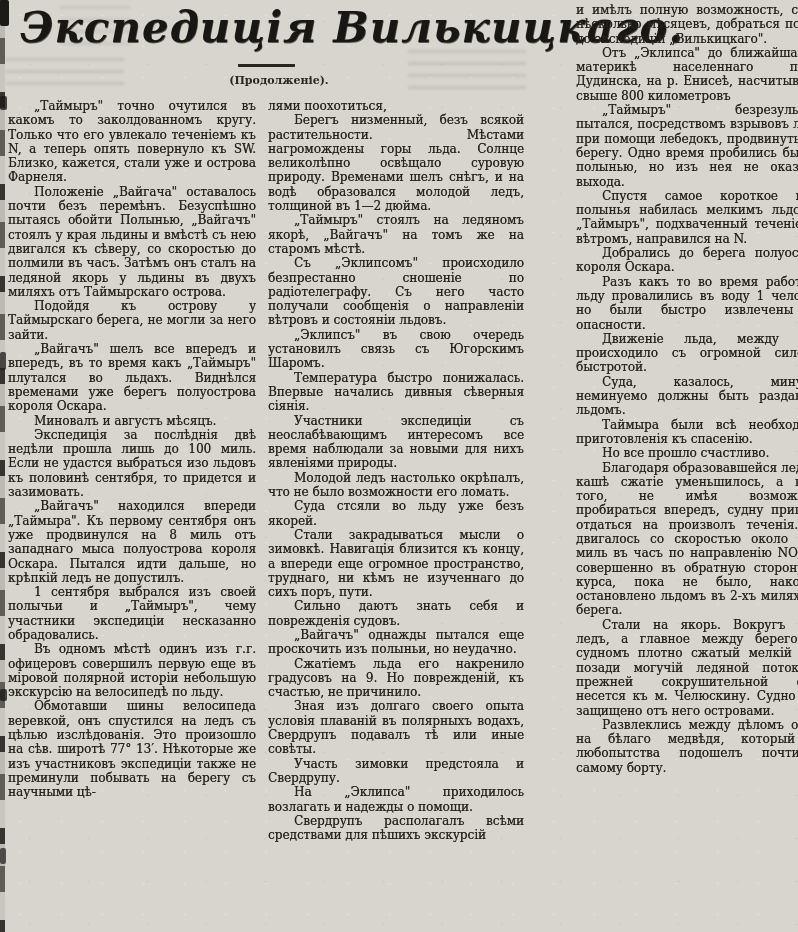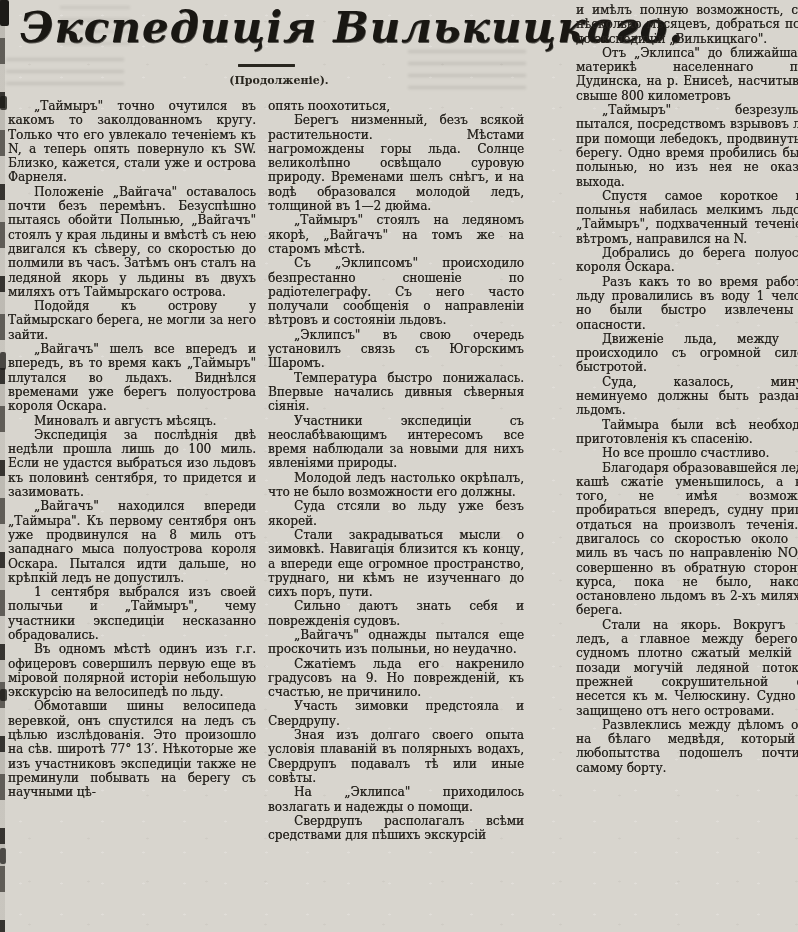--- a/index.html
+++ b/index.html
@@ -99,35 +99,35 @@
       <p>Подойдя къ острову у Таймырскаго берега, не могли за него зайти.</p>
       <p>„Вайгачъ" шелъ все впередъ и впередъ, въ то время какъ „Таймыръ" плутался во льдахъ. Виднѣлся временами уже берегъ полуострова короля Оскара.</p>
       <p>Миновалъ и августъ мѣсяцъ.</p>
       <p>Экспедиція за послѣднія двѣ недѣли прошла лишь до 100 миль. Если не удастся выбраться изо льдовъ къ половинѣ сентября, то придется и зазимовать.</p>
       <p>„Вайгачъ" находился впереди „Таймыра". Къ первому сентября онъ уже продвинулся на 8 миль отъ западнаго мыса полуострова короля Оскара. Пытался идти дальше, но крѣпкій ледъ не допустилъ.</p>
       <p>1 сентября выбрался изъ своей полычьи и „Таймыръ", чему участники экспедиціи несказанно обрадовались.</p>
       <p>Въ одномъ мѣстѣ одинъ изъ г.г. офицеровъ совершилъ первую еще въ міровой полярной исторіи небольшую экскурсію на велосипедѣ по льду.</p>
       <p>Обмотавши шины велосипеда веревкой, онъ спустился на ледъ съ цѣлью изслѣдованія. Это произошло на сѣв. широтѣ 77° 13′. Нѣкоторые же изъ участниковъ экспедиціи также не преминули побывать на берегу съ научными цѣ-</p>
     </div>
   <div class="col col-2">
-      <p class="cont">опять поохотиться,</p>
+      <p class="cont">лями поохотиться,</p>
       <p>Берегъ низменный, безъ всякой растительности. Мѣстами нагромождены горы льда. Солнце великолѣпно освѣщало суровую природу. Временами шелъ снѣгъ, и на водѣ образовался молодой ледъ, толщиной въ 1—2 дюйма.</p>
       <p>„Таймыръ" стоялъ на ледяномъ якорѣ, „Вайгачъ" на томъ же на старомъ мѣстѣ.</p>
       <p>Съ „Эклипсомъ" происходило безпрестанно сношеніе по радіотелеграфу. Съ него часто получали сообщенія о направленіи вѣтровъ и состояніи льдовъ.</p>
       <p>„Эклипсъ" въ свою очередь установилъ связь съ Югорскимъ Шаромъ.</p>
       <p>Температура быстро понижалась. Впервые начались дивныя сѣверныя сіянія.</p>
       <p>Участники экспедиціи съ неослабѣвающимъ интересомъ все время наблюдали за новыми для нихъ явленіями природы.</p>
-      <p>Молодой ледъ настолько окрѣпалъ, что не было возможности его должны.</p>
+      <p>Молодой ледъ настолько окрѣпалъ, что не было возможности его ломать.</p>
       <p>Суда стсяли во льду уже безъ якорей.</p>
       <p>Стали закрадываться мысли о зимовкѣ. Навигація близится къ концу, а впереди еще огромное пространство, труднаго, ни кѣмъ не изученнаго до сихъ поръ, пути.</p>
       <p>Сильно даютъ знать себя и поврежденія судовъ.</p>
       <p>„Вайгачъ" однажды пытался еще проскочить изъ полыньи, но неудачно.</p>
       <p>Сжатіемъ льда его накренило градусовъ на 9. Но поврежденій, къ счастью, не причинило.</p>
+      <p>Зная изъ долгаго своего опыта условія плаваній въ полярныхъ водахъ, Свердрупъ подавалъ тѣ или иные совѣты.</p>
       <p>Участь зимовки предстояла и Свердрупу.</p>
-      <p>Зная изъ долгаго своего опыта условія плаваній въ полярныхъ водахъ, Свердрупъ подавалъ тѣ или иные совѣты.</p>
       <p>На „Эклипса" приходилось возлагать и надежды о помощи.</p>
       <p>Свердрупъ располагалъ всѣми средствами для пѣшихъ экскурсій</p>
     </div>
   <div class="col col-3">
       <p class="cont">и имѣлъ полную возможность, спустя нѣсколько мѣсяцевъ, добраться по льду до экспедиціи „Вилькицкаго".</p>
       <p>Отъ „Эклипса" до ближайшаго на материкѣ населеннаго пункта Дудинска, на р. Енисеѣ, насчитывалось свыше 800 километровъ</p>
       <p>„Таймыръ" безрезультатно пытался, посредствомъ взрывовъ льда и при помощи лебедокъ, продвинуться къ берегу. Одно время пробились было въ полынью, но изъ нея не оказалось выхода.</p>
       <p>Спустя самое короткое время полынья набилась мелкимъ льдомъ и „Таймыръ", подхваченный теченіемъ и вѣтромъ, направился на N.</p>
       <p>Добрались до берега полуострова короля Оскара.</p>
       <p>Разъ какъ то во время работы на льду провалились въ воду 1 человѣкъ, но были быстро извлечены изъ опасности.</p>

